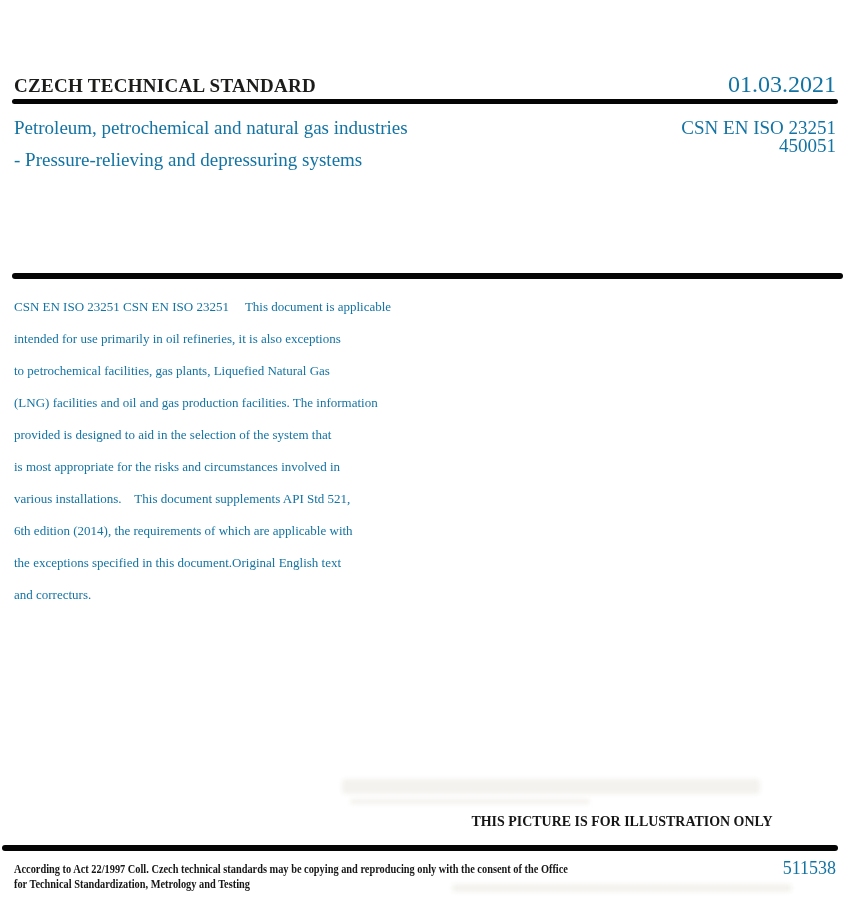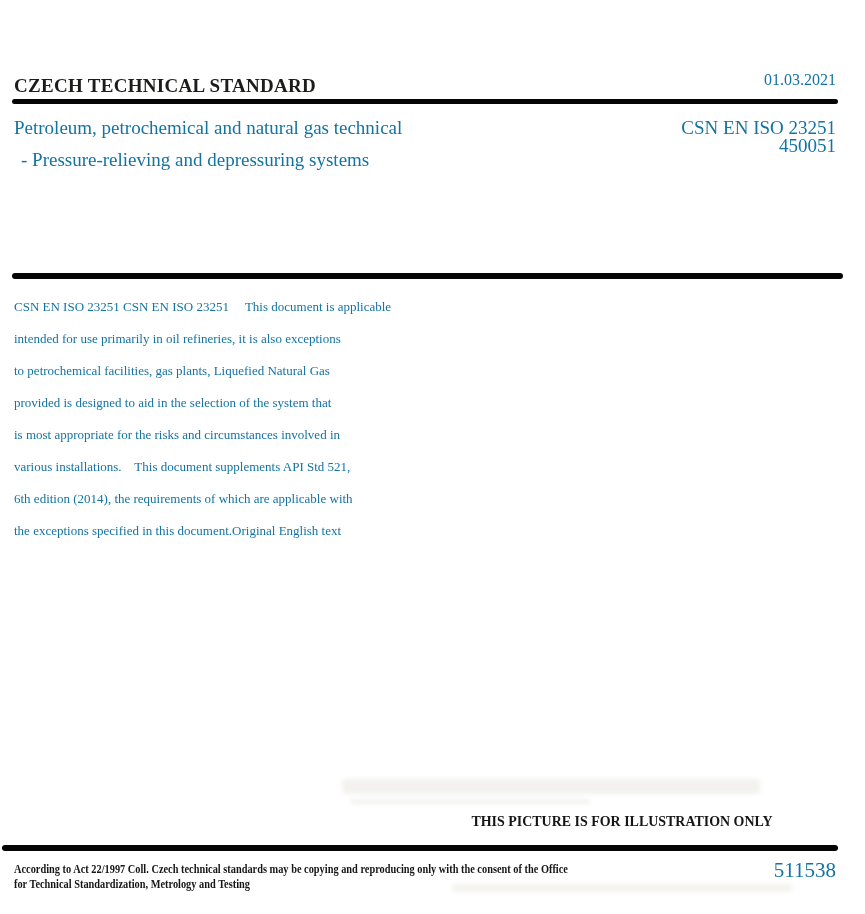--- a/index.html
+++ b/index.html
@@ -12,29 +12,29 @@
   .page{
     position:relative;width:865px;height:914px;background:#ffffff;
     font-family:Liberation Serif, serif;overflow:hidden;
   }
   .header-title{
     position:absolute;left:14px;top:75px;
     font-size:19px;font-weight:700;color:var(--ink);letter-spacing:.3px;white-space:nowrap;
   }
   .issue-date{
     position:absolute;right:29px;top:71px;
-    font-size:16px;color:var(--accent);white-space:nowrap;
+    font-size:24px;color:var(--accent);white-space:nowrap;
   }
   .rule{position:absolute;background:var(--rule);border-radius:3px;}
   .rule-1{left:12px;top:99px;width:826px;height:5px;}
   .rule-2{left:12px;top:273px;width:831px;height:6px;}
   .rule-3{left:2px;top:845px;width:836px;height:6px;}
   .subject-line{position:absolute;left:14px;font-size:19px;color:var(--accent);white-space:nowrap;}
   .subject-line.l1{top:117px;}
-  .subject-line.l2{top:149px;margin-left:7px;}
+  .subject-line.l2{top:149px;}
   .subject-right{position:absolute;right:29px;font-size:19px;color:var(--accent);white-space:nowrap;}
   .subject-right.r1{top:117px;}
   .subject-right.r2{top:135px;}
   .abstract{
     position:absolute;left:14px;top:291px;
     font-size:13px;line-height:32px;color:var(--accent);
   }
   .abstract .line{white-space:pre;}
   .watermark{position:absolute;background:var(--watermark);filter:blur(2px);border-radius:4px;}
   .wm-1{left:342px;top:779px;width:418px;height:15px;}
@@ -46,48 +46,50 @@
     transform:scaleX(0.9);transform-origin:100% 0;
   }
   .footer-legal{
     position:absolute;left:14px;top:862px;
     font-size:11.5px;font-weight:700;line-height:15px;color:#161616;
     transform:scaleX(0.9);transform-origin:0 0;
   }
   .footer-legal .line{white-space:nowrap;}
   .document-number{
     position:absolute;right:29px;top:858px;
-    font-size:21px;color:var(--accent);white-space:nowrap;
+    font-size:18px;color:var(--accent);white-space:nowrap;
   }
 </style>
 </head>
 <body>
 
 <div class="page">
 
   <div class="header-title">CZECH TECHNICAL STANDARD</div>
   <div class="issue-date">01.03.2021</div>
   <div class="rule rule-1"></div>
 
-  <div class="subject-line l1">Petroleum, petrochemical and natural gas technical</div>
+  <div class="subject-line l1">Petroleum, petrochemical and natural gas industries</div>
   <div class="subject-line l2">- Pressure-relieving and depressuring systems</div>
   <div class="subject-right r1">CSN EN ISO 23251</div>
   <div class="subject-right r2">450051</div>
 
   <div class="rule rule-2"></div>
 
   <div class="abstract">
     <div class="line">CSN EN ISO 23251 CSN EN ISO 23251     This document is applicable</div>
     <div class="line">intended for use primarily in oil refineries, it is also exceptions</div>
     <div class="line">to petrochemical facilities, gas plants, Liquefied Natural Gas</div>
+    <div class="line">(LNG) facilities and oil and gas production facilities. The information</div>
     <div class="line">provided is designed to aid in the selection of the system that</div>
     <div class="line">is most appropriate for the risks and circumstances involved in</div>
     <div class="line">various installations.    This document supplements API Std 521,</div>
     <div class="line">6th edition (2014), the requirements of which are applicable with</div>
     <div class="line">the exceptions specified in this document.Original English text</div>
+    <div class="line">and correcturs.</div>
   </div>
 
   <div class="watermark wm-1"></div>
   <div class="watermark wm-2"></div>
 
   <div class="illustration-note">THIS PICTURE IS FOR ILLUSTRATION ONLY</div>
 
   <div class="rule rule-3"></div>
 
   <div class="footer-legal">

